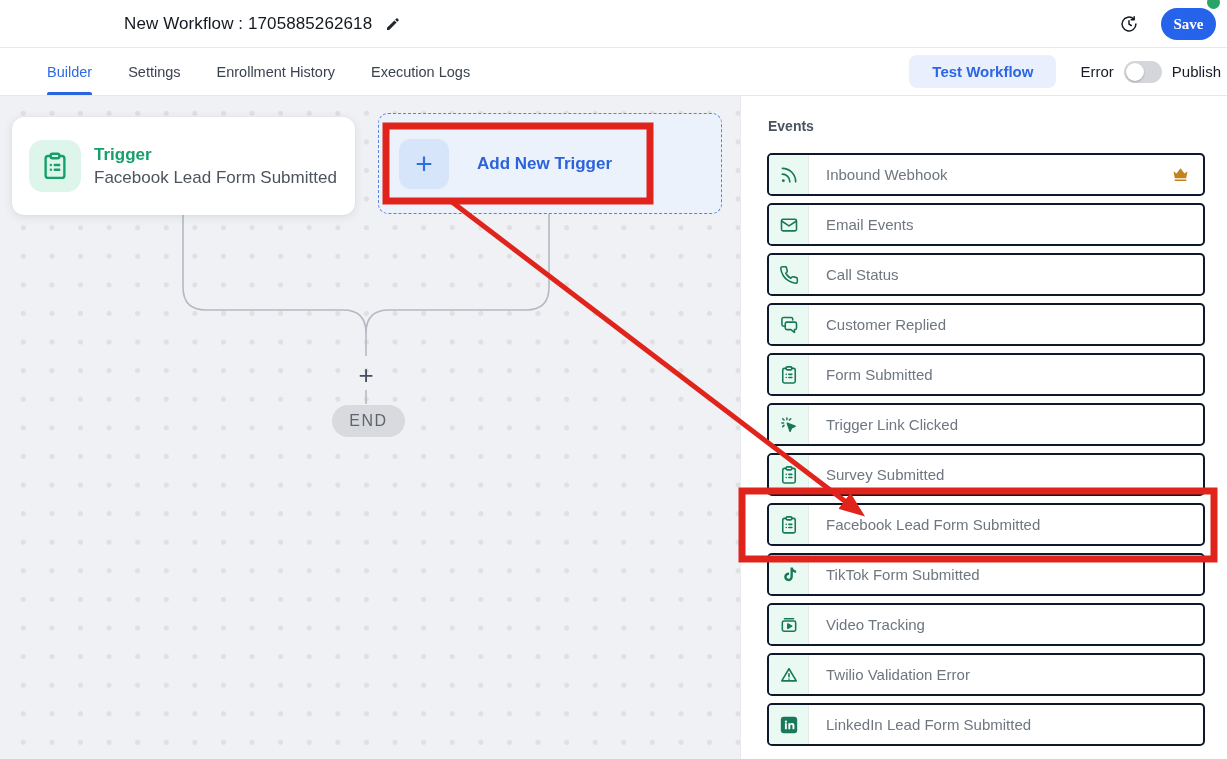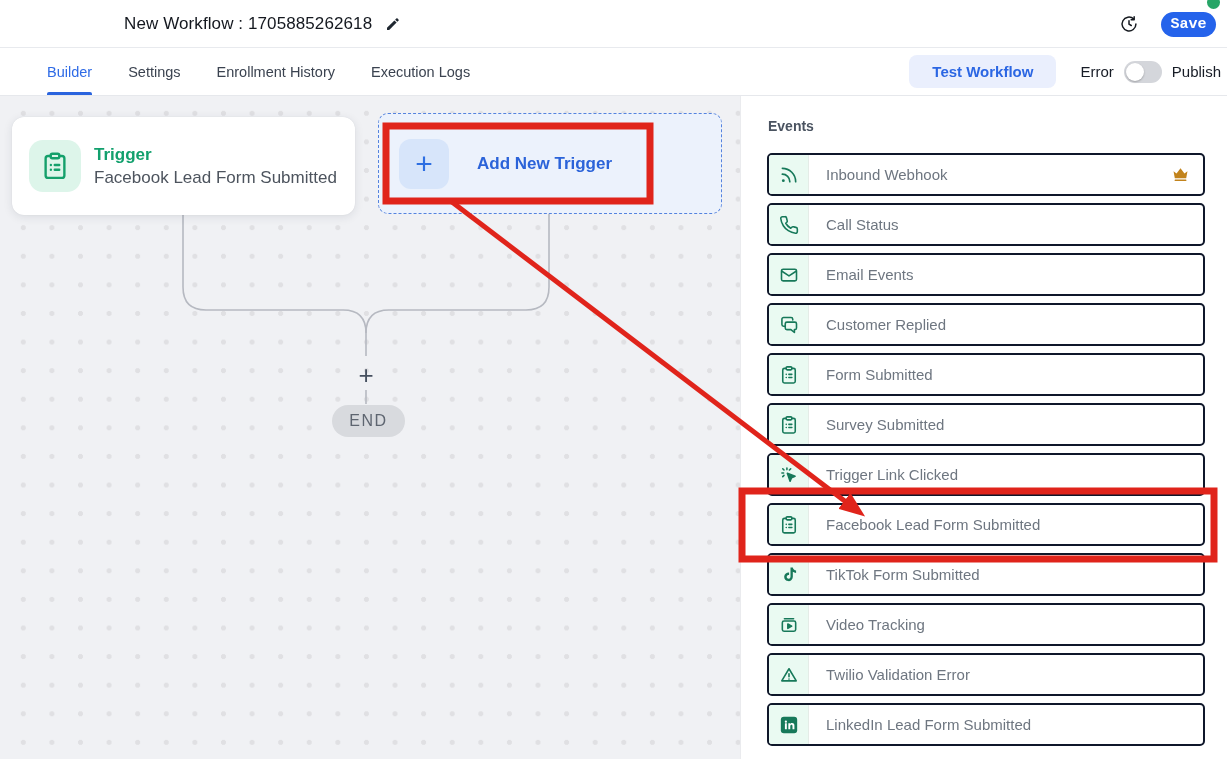--- a/index.html
+++ b/index.html
@@ -10,23 +10,23 @@
   
   .topbar { position:absolute; left:0; top:0; width:1227px; height:48px; background:#fff;
             border-bottom:1px solid #e8eaee; display:flex; align-items:center; z-index:5; }
   .title-wrap { position:absolute; left:124px; top:0; height:48px; display:flex; align-items:center; gap:13px; }
   .wf-title { font-size:17px; font-weight:500; color:#14181f; letter-spacing:.1px;text-align:center; }
   .pencil { width:16px; height:16px; color:#1f2730; cursor:pointer; }
   .pencil svg { width:16px; height:16px; }
   .topbar-right { position:absolute; right:11px; top:0; height:48px; display:flex; align-items:center; gap:22px; }
   .history-btn { width:20px; height:20px; color:#15191f; cursor:pointer; }
   .history-btn svg { width:20px; height:20px; }
-  .save-btn { position:relative; width:55px; height:25px; background:#2563eb; color:#fff; border:none;
+  .save-btn { position:relative; width:55px; height:32px; background:#2563eb; color:#fff; border:none;
               border-radius:18px; font-size:15px; font-weight:700; cursor:pointer;
-              font-family:Liberation Mono, monospace; }
+              font-family:Liberation Serif, serif; }
   .save-dot { position:absolute; top:-4px; right:-4px; width:13px; height:13px; border-radius:50%;
               background:#27a567; }
 
   
   .tabbar { position:absolute; left:0; top:48px; width:1227px; height:48px; background:#fff;
             border-bottom:1px solid #e6e8ec; z-index:5; }
   .tab-list { position:absolute; left:47px; top:0; height:47px; display:flex; gap:36px; }
   .tab { position:relative; height:47px; display:flex; align-items:center; cursor:pointer;
          font-size:14.5px; color:#3b4350; }
   .tab.active { color:#2f6be6; }
@@ -183,33 +183,33 @@
           <span class="crown">
             <svg viewBox="0 0 24 24" fill="currentColor">
               <path d="M3.2 7.8 7 10.6 12 4l5 6.6 3.8-2.8-1.6 9H4.8l-1.6-9z"></path>
               <rect x="4.6" y="18.4" width="14.8" height="1.9" rx=".5"></rect>
             </svg>
           </span>
         </div>
         <div class="event-item">
           <span class="event-icon-cell">
             <svg viewBox="0 0 24 24" fill="none" stroke="currentColor" stroke-width="1.9" stroke-linecap="round" stroke-linejoin="round">
-              <path d="M22 16.92v3a2 2 0 0 1-2.18 2 19.79 19.79 0 0 1-8.63-3.07 19.5 19.5 0 0 1-6-6 19.79 19.79 0 0 1-3.07-8.67A2 2 0 0 1 4.11 2h3a2 2 0 0 1 2 1.72c.12.96.36 1.9.7 2.81a2 2 0 0 1-.45 2.11L8.09 9.91a16 16 0 0 0 6 6l1.27-1.27a2 2 0 0 1 2.11-.45c.91.34 1.85.58 2.81.7A2 2 0 0 1 22 16.92z"></path>
-            </svg>
-          </span>
-          <span class="event-label">Call Status</span>
-        </div>
-        <div class="event-item">
-          <span class="event-icon-cell">
-            <svg viewBox="0 0 24 24" fill="none" stroke="currentColor" stroke-width="1.9" stroke-linecap="round" stroke-linejoin="round">
               <rect x="3" y="5" width="18" height="14" rx="2"></rect>
               <path d="m3.5 7.5 8.5 5.5 8.5-5.5"></path>
             </svg>
           </span>
           <span class="event-label">Email Events</span>
+        </div>
+        <div class="event-item">
+          <span class="event-icon-cell">
+            <svg viewBox="0 0 24 24" fill="none" stroke="currentColor" stroke-width="1.9" stroke-linecap="round" stroke-linejoin="round">
+              <path d="M22 16.92v3a2 2 0 0 1-2.18 2 19.79 19.79 0 0 1-8.63-3.07 19.5 19.5 0 0 1-6-6 19.79 19.79 0 0 1-3.07-8.67A2 2 0 0 1 4.11 2h3a2 2 0 0 1 2 1.72c.12.96.36 1.9.7 2.81a2 2 0 0 1-.45 2.11L8.09 9.91a16 16 0 0 0 6 6l1.27-1.27a2 2 0 0 1 2.11-.45c.91.34 1.85.58 2.81.7A2 2 0 0 1 22 16.92z"></path>
+            </svg>
+          </span>
+          <span class="event-label">Call Status</span>
         </div>
         <div class="event-item">
           <span class="event-icon-cell">
             <svg viewBox="0 0 24 24" fill="none" stroke="currentColor" stroke-width="1.9" stroke-linecap="round" stroke-linejoin="round">
               <path d="M16.5 6V5a2 2 0 0 0-2-2h-9a2 2 0 0 0-2 2v6.5a2 2 0 0 0 2 2H7"></path>
               <path d="M9.5 8.5H19a2 2 0 0 1 2 2v5a2 2 0 0 1-2 2h-.5V21l-4.2-3.5H9.5a2 2 0 0 1-2-2v-5a2 2 0 0 1 2-2z"></path>
             </svg>
           </span>
           <span class="event-label">Customer Replied</span>
         </div>
@@ -222,42 +222,42 @@
               <path d="M11.8 11.2h3.6"></path>
               <path d="M8.7 15h.01"></path>
               <path d="M11.8 15h3.6"></path>
             </svg>
           </span>
           <span class="event-label">Form Submitted</span>
         </div>
         <div class="event-item">
           <span class="event-icon-cell">
             <svg viewBox="0 0 24 24" fill="none" stroke="currentColor" stroke-width="1.9" stroke-linecap="round" stroke-linejoin="round">
+              <path d="m10 10 9.3 3.5-4.2 1.8-1.8 4.2L10 10z" fill="currentColor"></path>
+              <path d="M4.5 4.5 6 6"></path>
+              <path d="M3.5 9.5h2"></path>
+              <path d="M9.5 3.5v2"></path>
+              <path d="m4.5 14 1.5-1.5"></path>
+              <path d="m14 4.5-1.5 1.5"></path>
+            </svg>
+          </span>
+          <span class="event-label">Trigger Link Clicked</span>
+        </div>
+        <div class="event-item">
+          <span class="event-icon-cell">
+            <svg viewBox="0 0 24 24" fill="none" stroke="currentColor" stroke-width="1.9" stroke-linecap="round" stroke-linejoin="round">
               <path d="M15.8 4h1.7a2 2 0 0 1 2 2v13.5a2 2 0 0 1-2 2h-11a2 2 0 0 1-2-2V6a2 2 0 0 1 2-2h1.7"></path>
               <rect x="8.6" y="2.2" width="6.8" height="3.6" rx="1.2"></rect>
               <path d="M8.7 11.2h.01"></path>
               <path d="M11.8 11.2h3.6"></path>
               <path d="M8.7 15h.01"></path>
               <path d="M11.8 15h3.6"></path>
             </svg>
           </span>
           <span class="event-label">Survey Submitted</span>
-        </div>
-        <div class="event-item">
-          <span class="event-icon-cell">
-            <svg viewBox="0 0 24 24" fill="none" stroke="currentColor" stroke-width="1.9" stroke-linecap="round" stroke-linejoin="round">
-              <path d="m10 10 9.3 3.5-4.2 1.8-1.8 4.2L10 10z" fill="currentColor"></path>
-              <path d="M4.5 4.5 6 6"></path>
-              <path d="M3.5 9.5h2"></path>
-              <path d="M9.5 3.5v2"></path>
-              <path d="m4.5 14 1.5-1.5"></path>
-              <path d="m14 4.5-1.5 1.5"></path>
-            </svg>
-          </span>
-          <span class="event-label">Trigger Link Clicked</span>
         </div>
         <div class="event-item">
           <span class="event-icon-cell">
             <svg viewBox="0 0 24 24" fill="none" stroke="currentColor" stroke-width="1.9" stroke-linecap="round" stroke-linejoin="round">
               <path d="M15.8 4h1.7a2 2 0 0 1 2 2v13.5a2 2 0 0 1-2 2h-11a2 2 0 0 1-2-2V6a2 2 0 0 1 2-2h1.7"></path>
               <rect x="8.6" y="2.2" width="6.8" height="3.6" rx="1.2"></rect>
               <path d="M8.7 11.2h.01"></path>
               <path d="M11.8 11.2h3.6"></path>
               <path d="M8.7 15h.01"></path>
               <path d="M11.8 15h3.6"></path>

